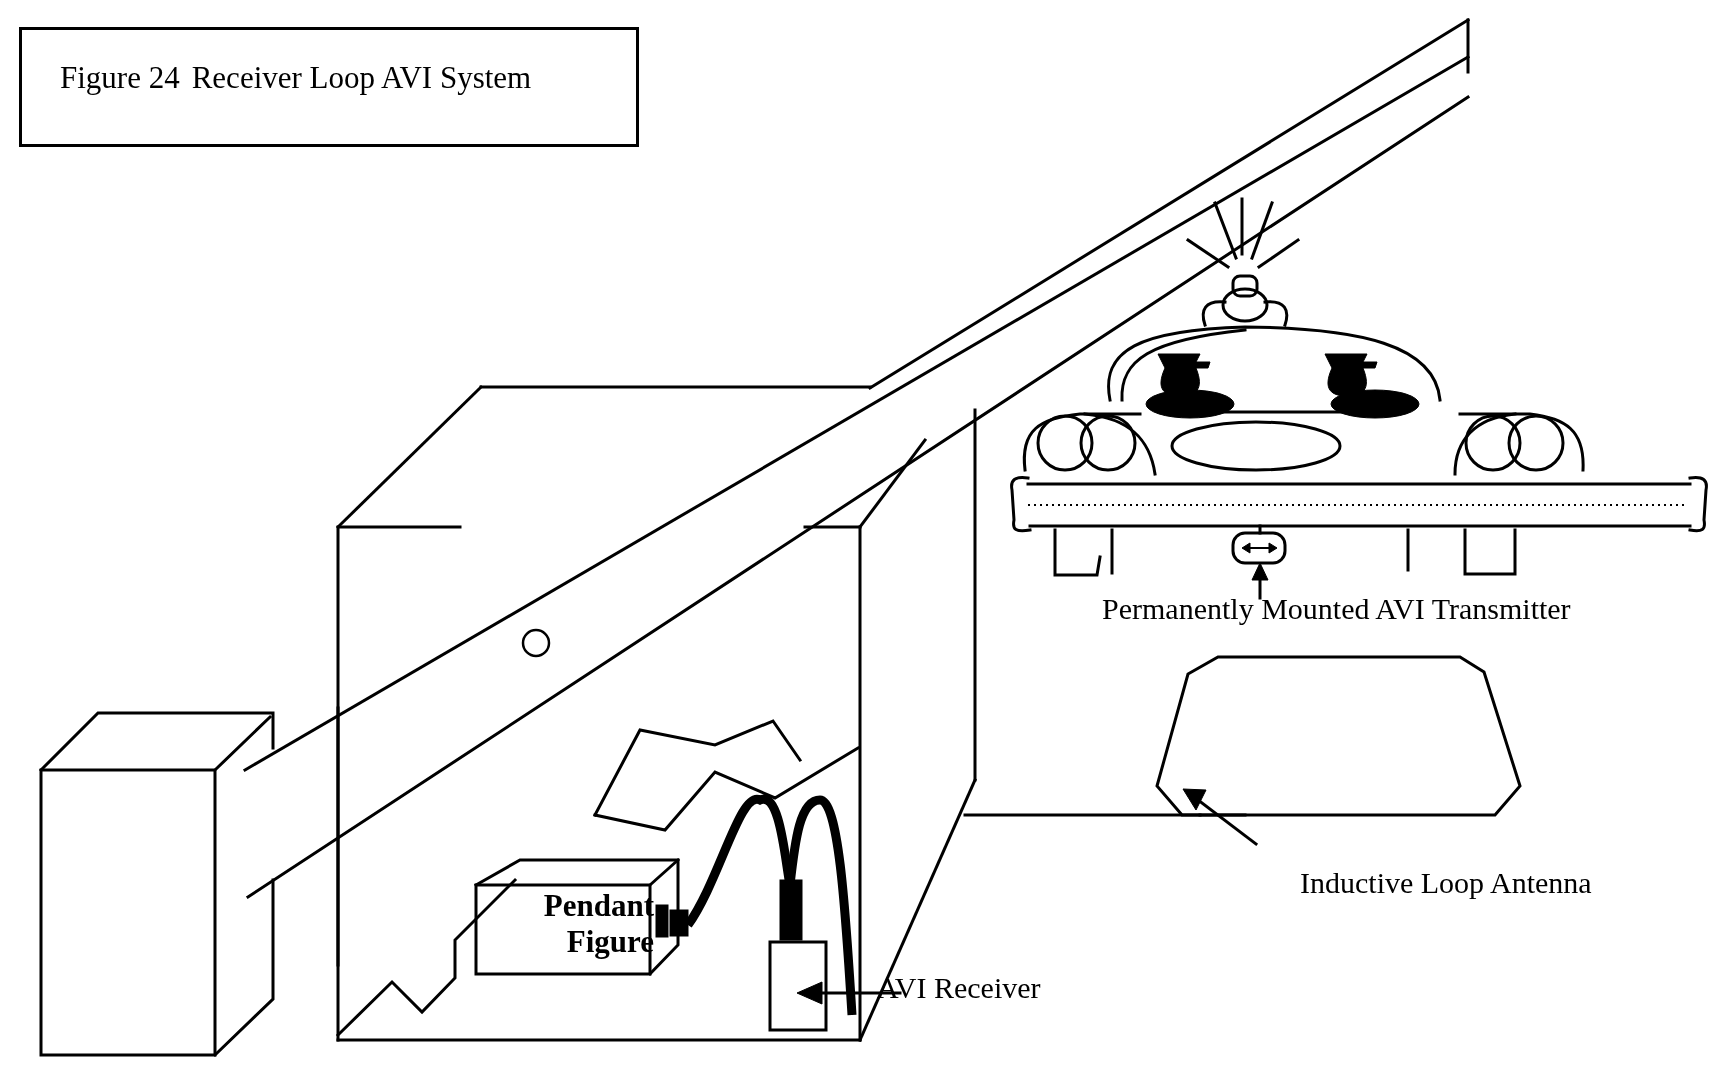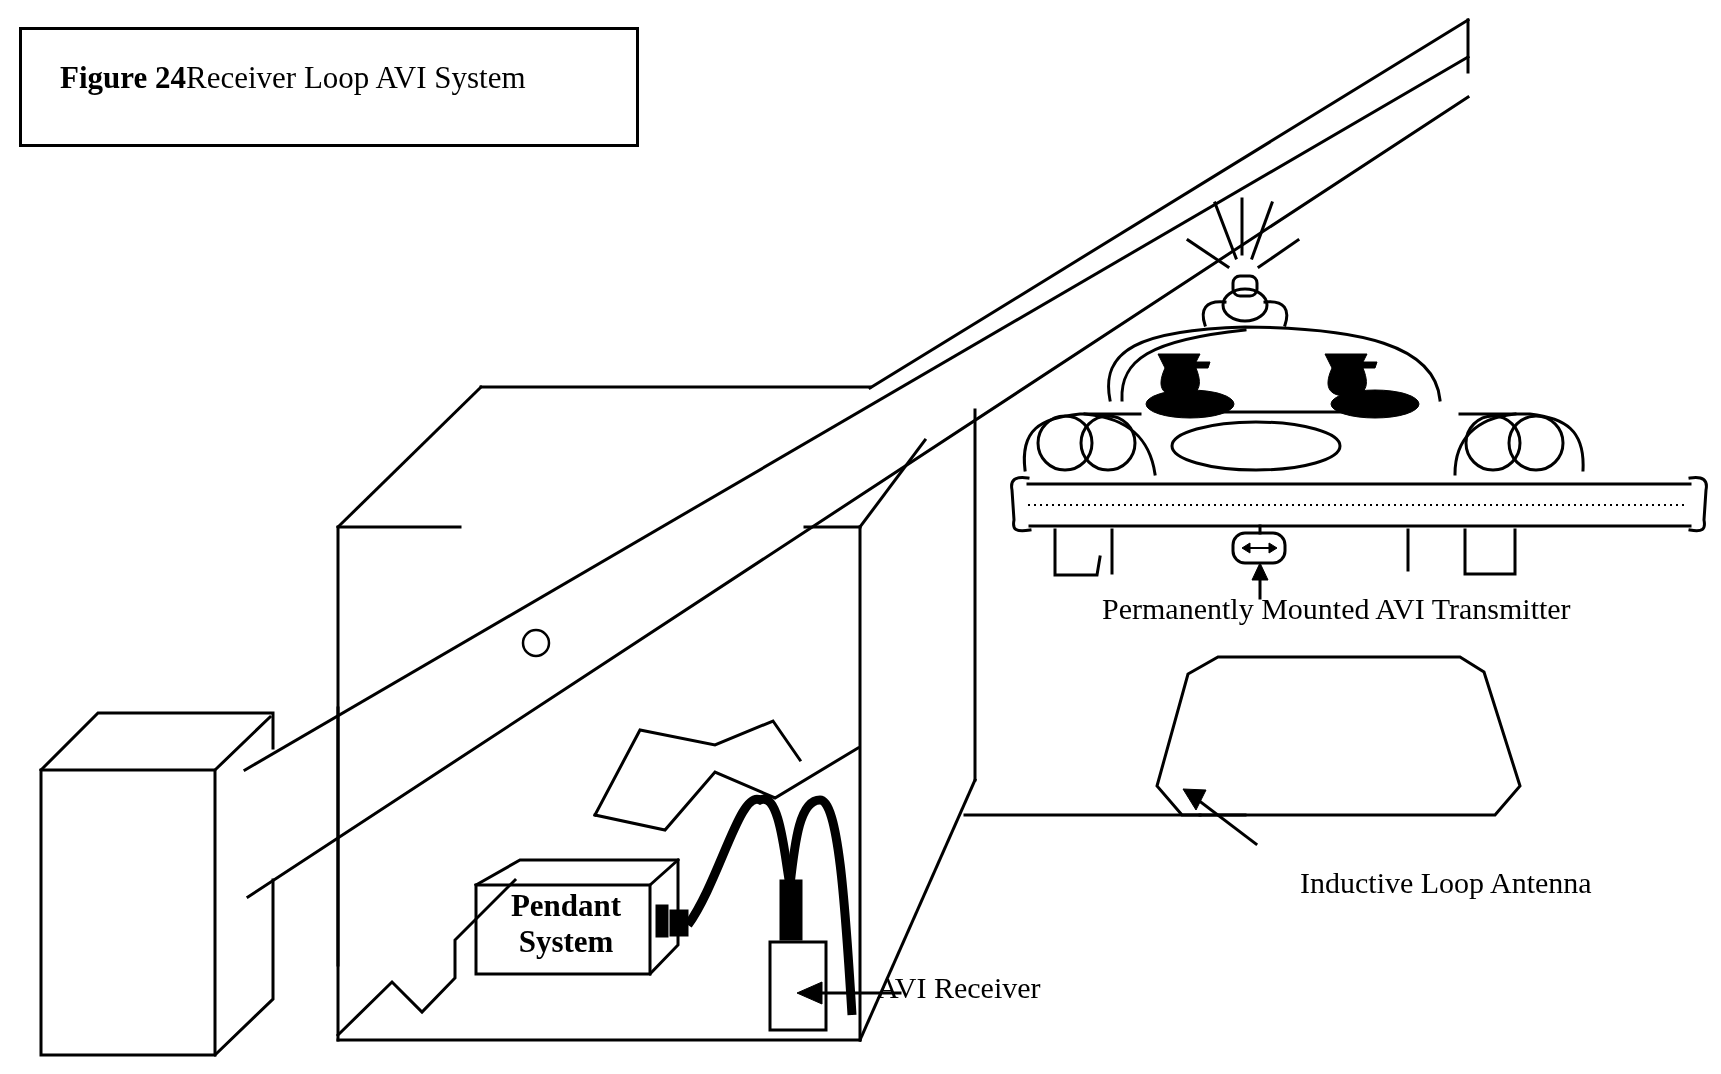--- a/index.html
+++ b/index.html
@@ -9,29 +9,29 @@
     .thin { stroke: #000; stroke-width: 2.5; fill: none; }
     .filled { fill: #000; stroke: #000; }
     .title-box {
       position: absolute; left: 19px; top: 27px; width: 620px; height: 120px;
       border: 3px solid #000; box-sizing: border-box; background: #fff;
     }
     .title-text {
       position: absolute; left: 38px; top: 30px;
       font-family: "Liberation Serif", serif; font-size: 31px; color: #000; white-space: nowrap;
     }
-    .title-text b { font-weight: bold; margin-right: 0; }
+    .title-text b { font-weight: normal; margin-right: 12px; }
     .label {
       position: absolute; font-family: "Liberation Serif", serif; font-size: 30px;
       color: #000; white-space: nowrap; line-height: 1;
     }
     .pendant-label {
       position: absolute; left: 478px; top: 888px; width: 176px;
       font-family: "Liberation Serif", serif; font-weight: bold; font-size: 31px;
-      text-align: center; line-height: 36px; color: #000;
+      text-align: right; line-height: 36px; color: #000;
     }
   </style>
 </head>
 <body>
 
 <div class="title-box">
   <div class="title-text"><b>Figure 24</b><span>Receiver Loop AVI System</span></div>
 </div>
 
 <svg id="figure" viewBox="0 0 1721 1074" xmlns="http://www.w3.org/2000/svg">
@@ -155,14 +155,14 @@
     <polygon class="filled" points="1183,789 1206,790 1196,810"></polygon>
     <line class="ln" x1="1198" y1="800" x2="1256" y2="844"></line>
   </g>
 </svg>
 
 <div class="label" style="left:1102px; top:594px;">Permanently Mounted AVI Transmitter</div>
 <div class="label" style="left:1300px; top:868px;">Inductive Loop Antenna</div>
 <div class="label" style="left:877px; top:973px;">AVI Receiver</div>
 <div class="pendant-label">
   <div>Pendant</div>
-  <div>System</div>
+  <div>Figure</div>
 </div>
 
 </body></html>

